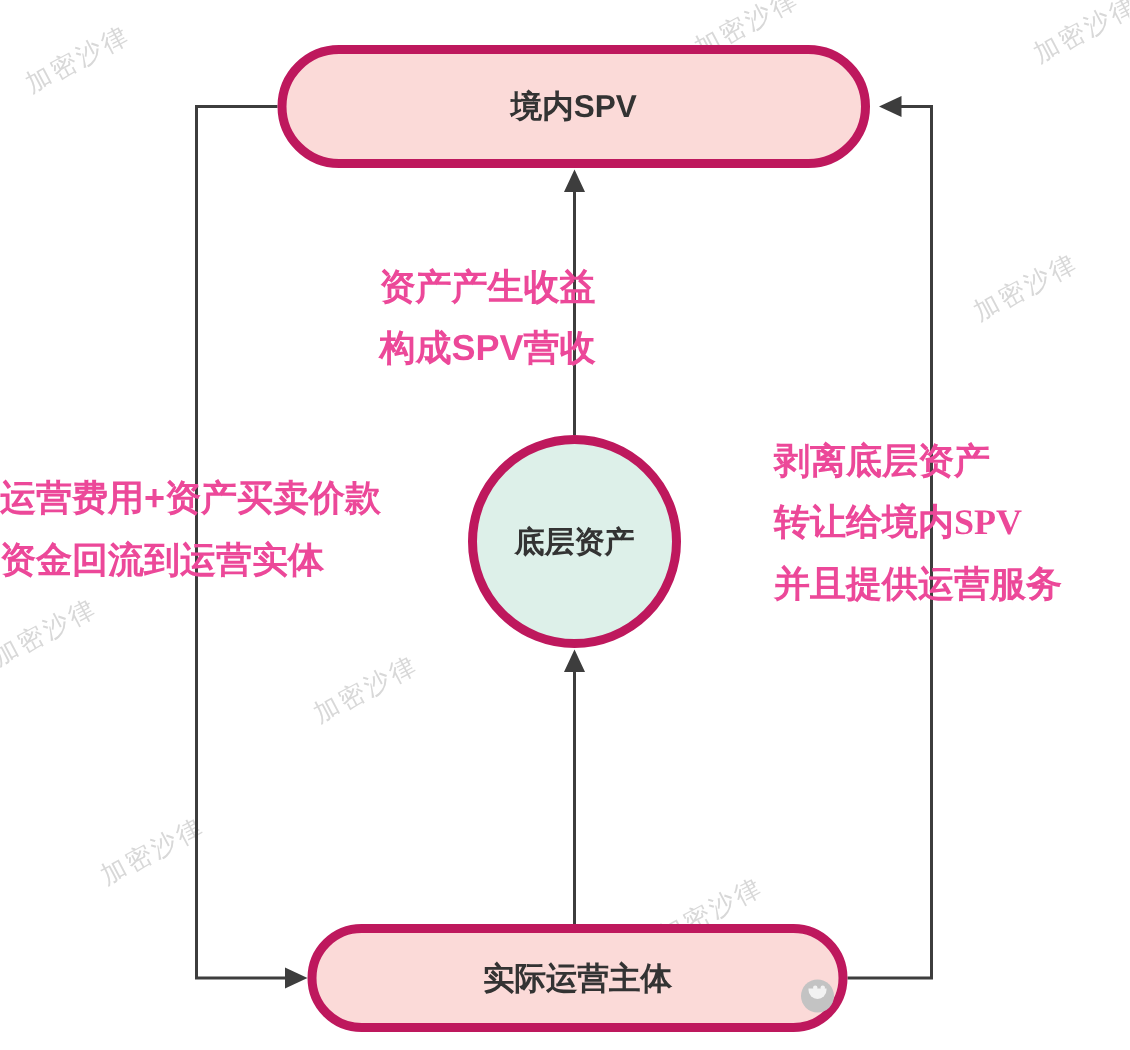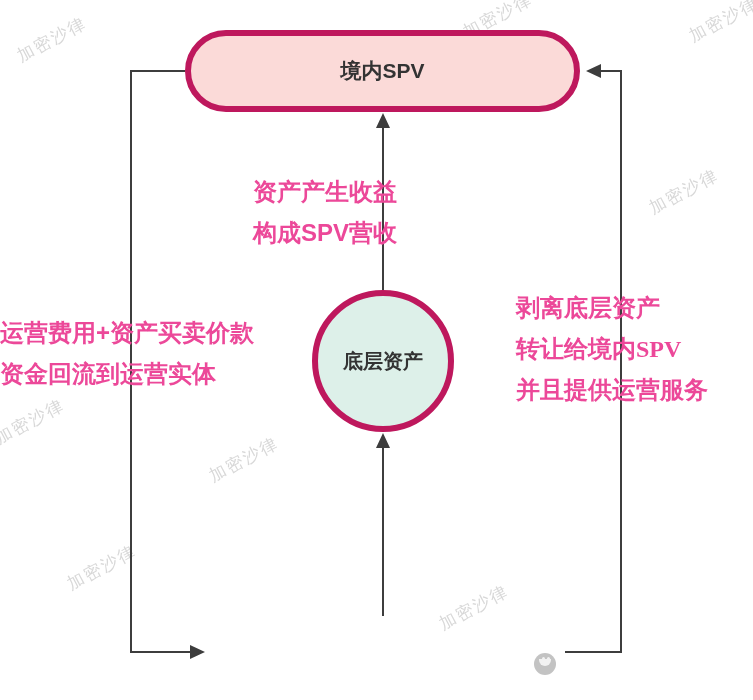--- a/index.html
+++ b/index.html
@@ -142,20 +142,23 @@
   </svg>
 
   <div class="node pill node-spv">
     <span>境内SPV</span>
   </div>
 
   <div class="node node-asset">
     <span>底层资产</span>
   </div>
 
+  <div class="node pill node-operator">
+    <span>实际运营主体</span>
+  </div>
 
   <div class="edge-label label-asset-to-spv">资产产生收益
 构成SPV营收</div>
   <div class="edge-label label-spv-to-operator">运营费用+资产买卖价款
 资金回流到运营实体</div>
   <div class="edge-label label-operator-to-spv">剥离底层资产
 转让给境内SPV
 并且提供运营服务</div>
 
   <div class="footer">

